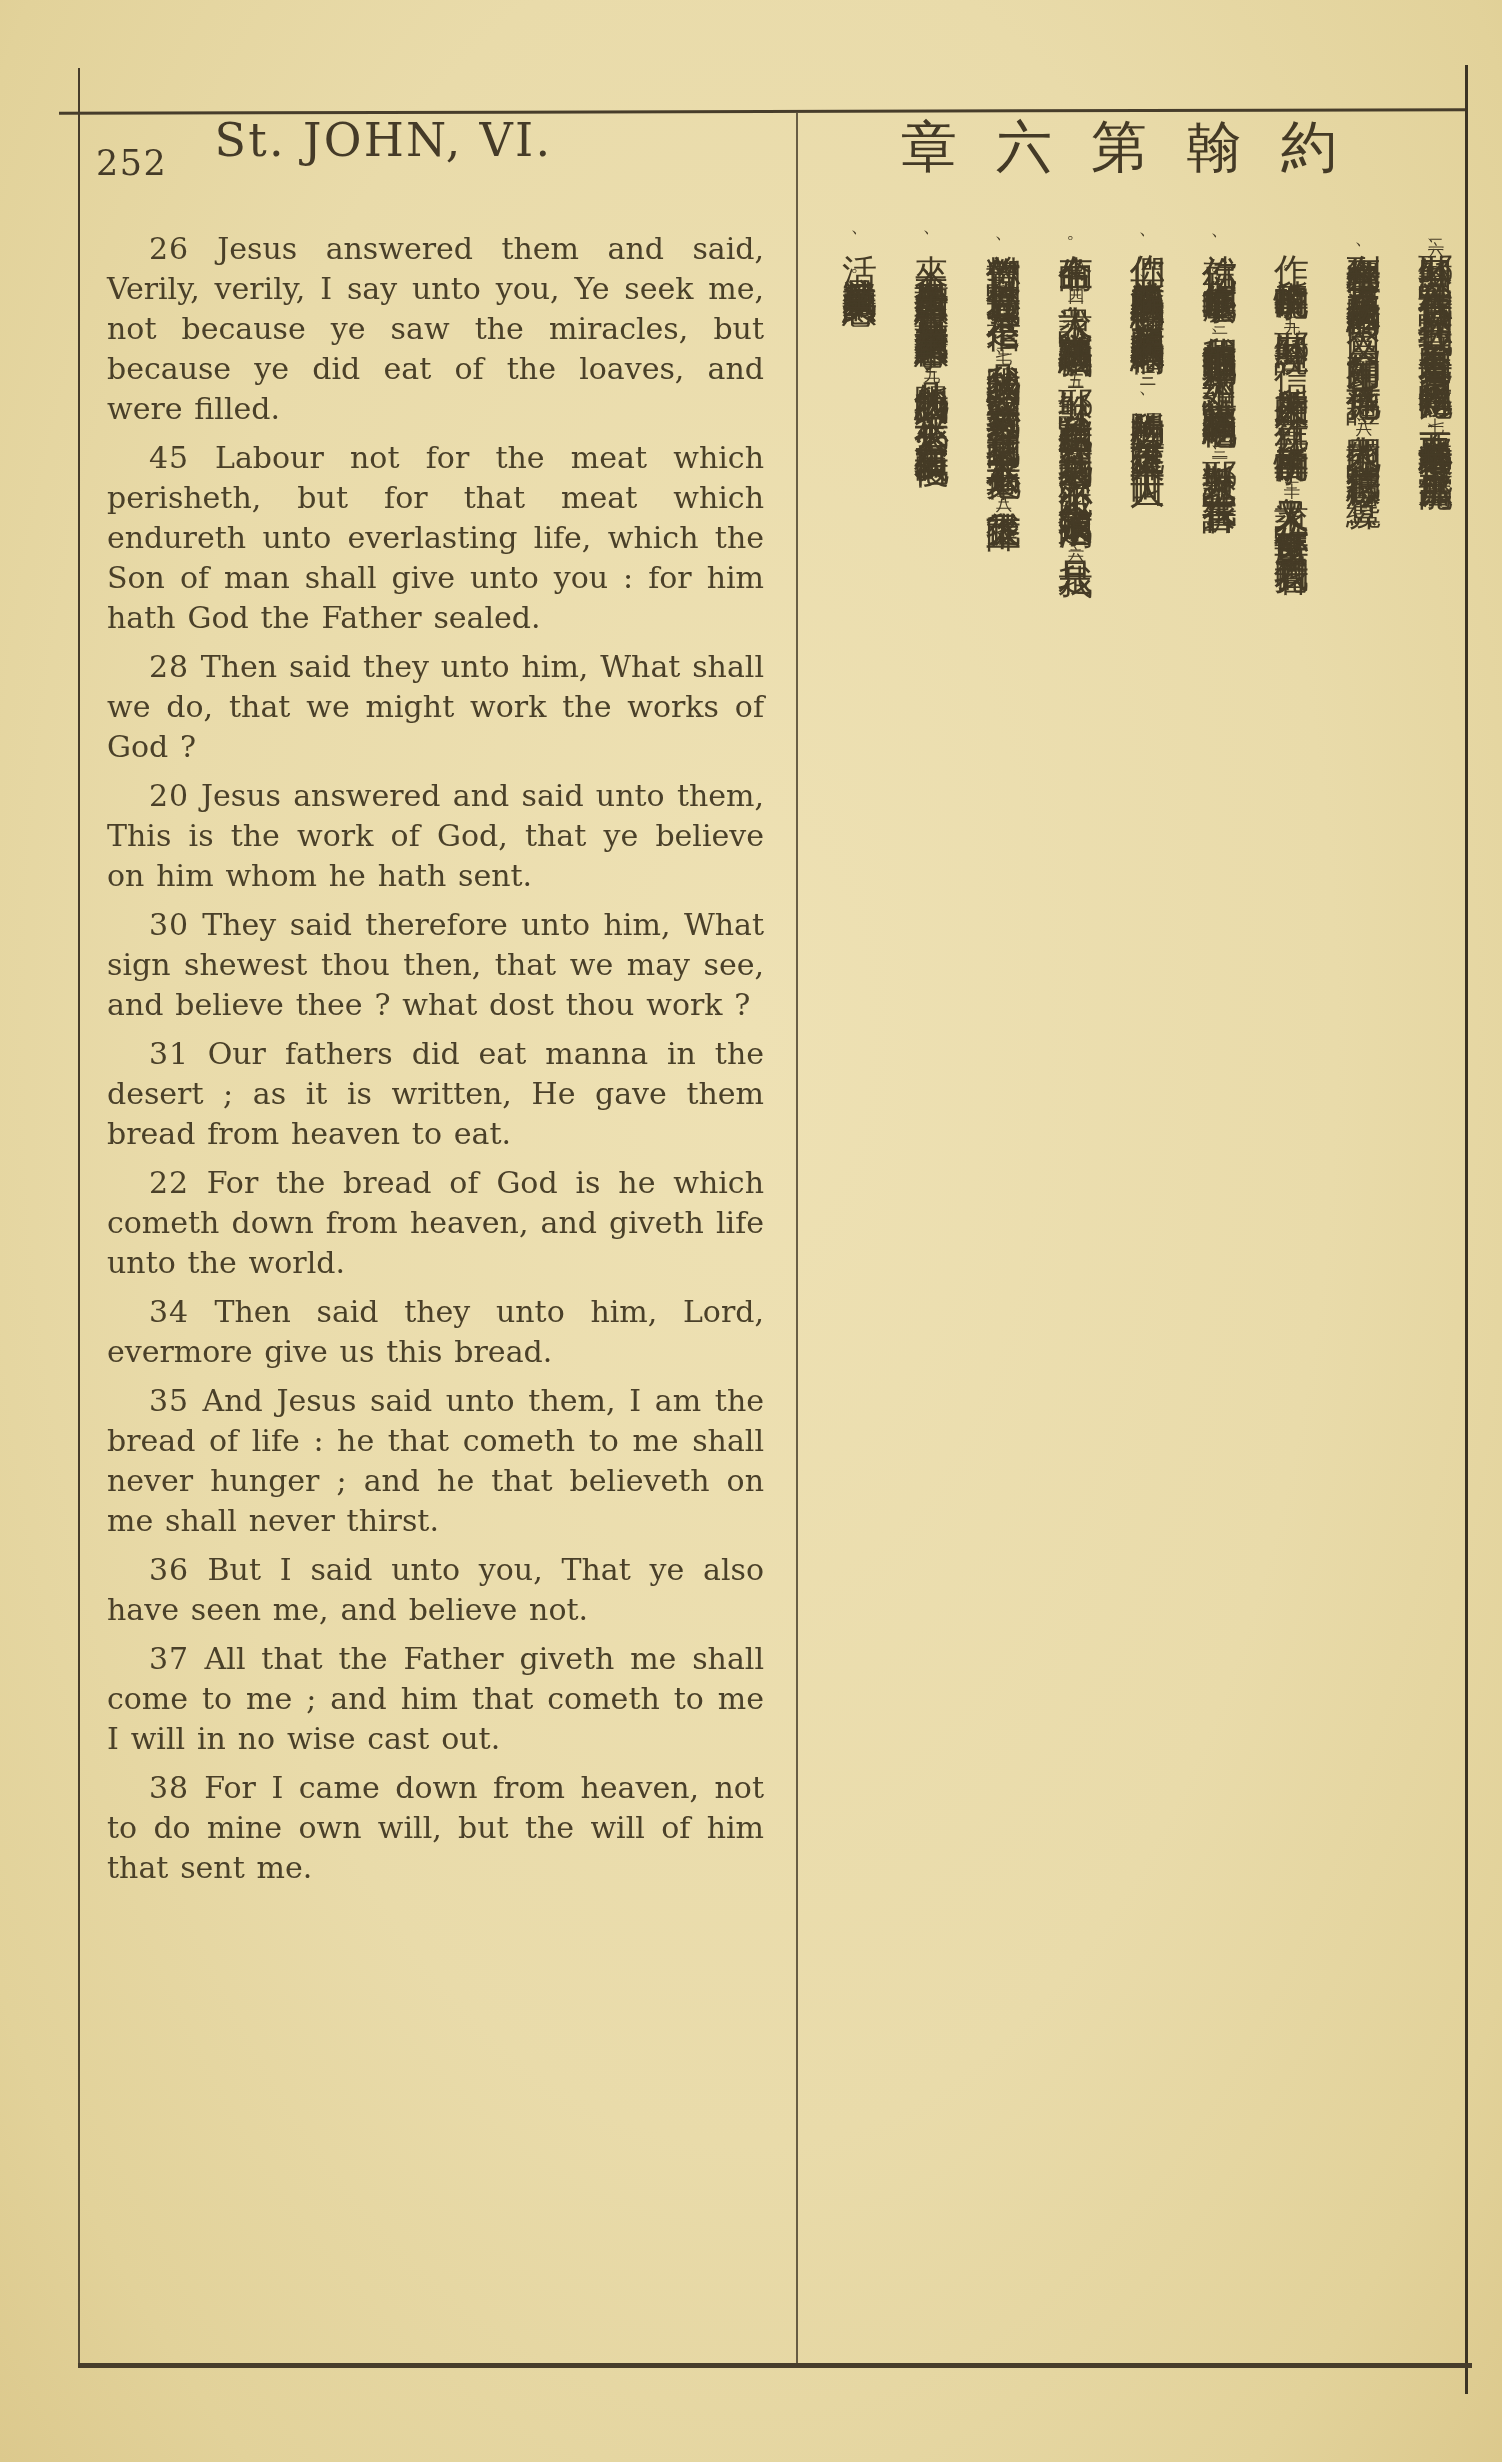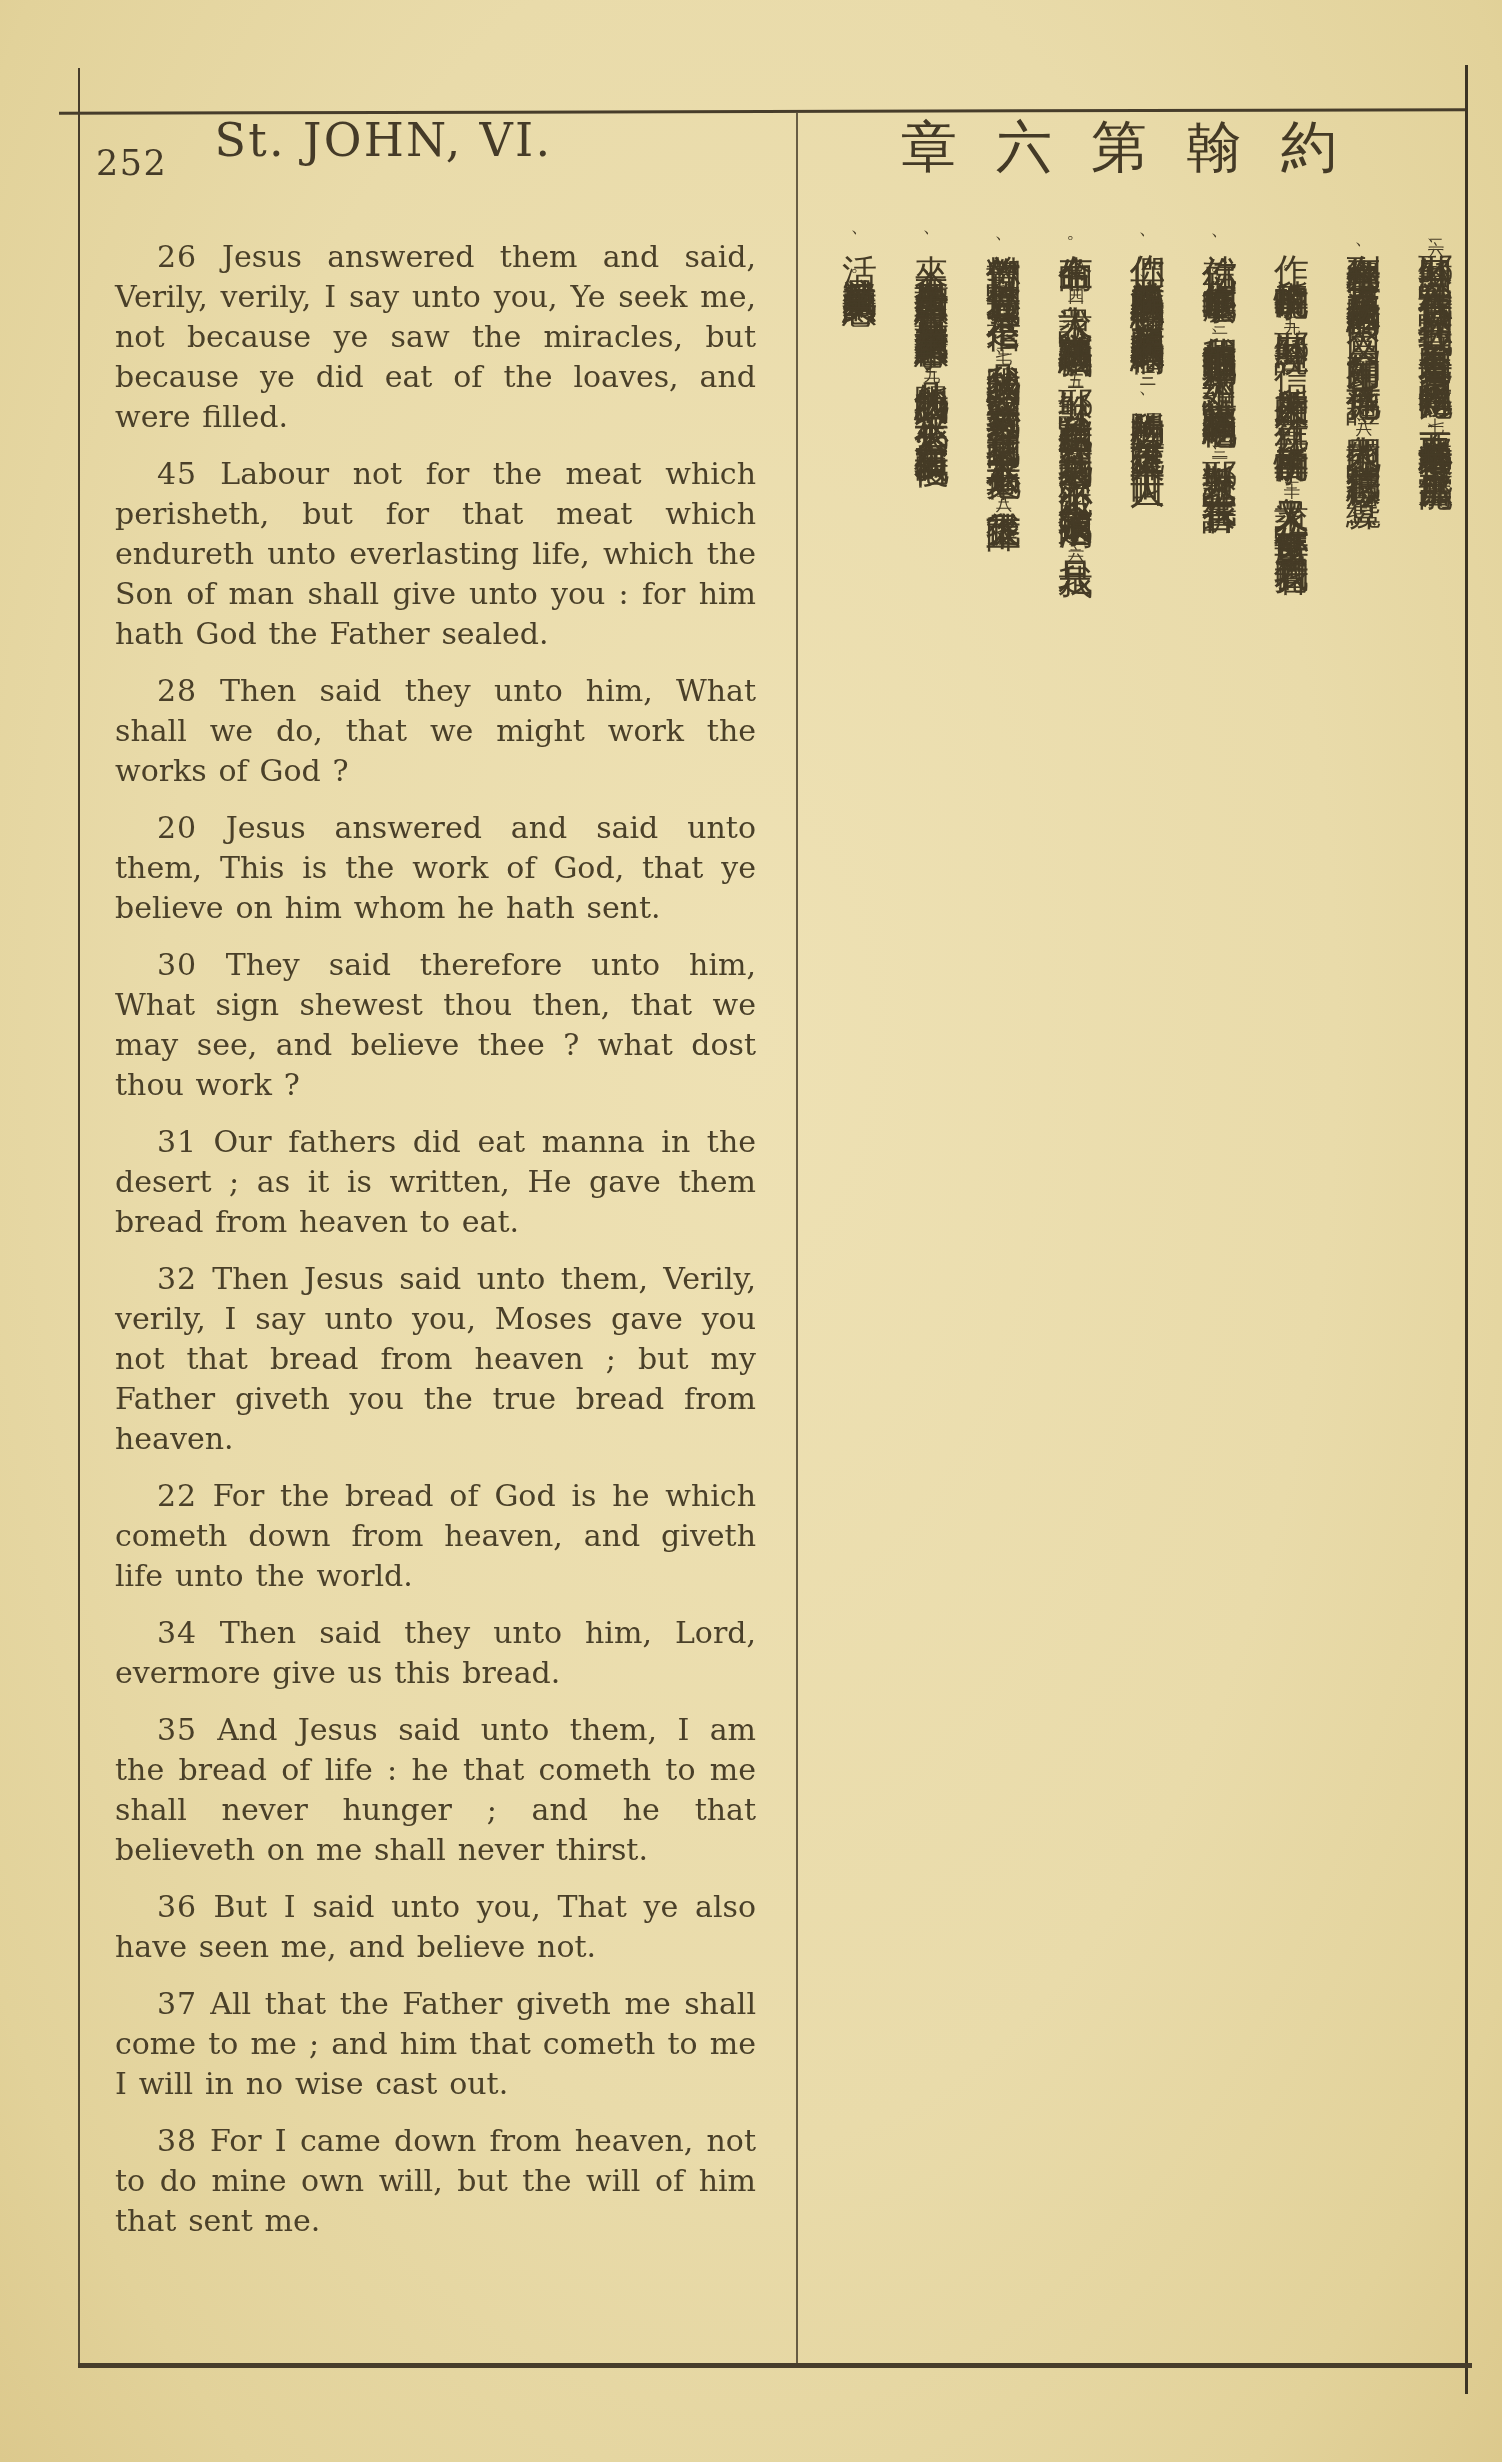--- a/index.html
+++ b/index.html
@@ -23,21 +23,21 @@
   .header{position:absolute;top:113px;left:0;width:1502px;height:53px;color:#453b28;}
   .pagenum{position:absolute;left:96px;top:1.5px;font-size:35px;letter-spacing:1.5px;margin-top:28px;}
   .title-en{position:absolute;left:203px;top:0;width:361px;text-align:center;font-size:46px;letter-spacing:2.3px;white-space:nowrap;}
   .title-zh{position:absolute;left:901px;top:-3px;width:526px;text-align:left;font-size:56px;letter-spacing:39px;white-space:nowrap;color:#443a26;}
   
   .english{
     position:absolute;left:98px;top:220px;width:675px;
     font-size:30px;line-height:40px;color:#4a4029;
     text-align:justify;word-spacing:2.3px;
   }
-  .english p.verse{margin:17px;text-indent:42px;}
+  .english p.verse{margin:9px;text-indent:42px;}
   .vnum{letter-spacing:0.8px;}
   
   .chinese{
     position:absolute;left:808px;top:227px;width:651px;height:2135px;
     writing-mode:vertical-rl;text-orientation:upright;
     font-size:35px;letter-spacing:1.5px;line-height:38px;
     color:#453b26;
   }
   .ch-col{margin-left:34px;}
   .ch-col:first-child{margin-right:4.5px;}
@@ -63,21 +63,20 @@
     <span class="title-zh">章六第翰約</span>
   </div>
 
   <section class="english">
       <p class="verse"><span class="vnum">26</span> Jesus answered them and said, Verily, verily, I say unto you, Ye seek me, not because ye saw the miracles, but because ye did eat of the loaves, and were filled.</p>
       <p class="verse"><span class="vnum">45</span> Labour not for the meat which perisheth, but for that meat which endureth unto everlasting life, which the Son of man shall give unto you : for him hath God the Father sealed.</p>
       <p class="verse"><span class="vnum">28</span> Then said they unto him, What shall we do, that we might work the works of God ?</p>
       <p class="verse"><span class="vnum">20</span> Jesus answered and said unto them, This is the work of God, that ye believe on him whom he hath sent.</p>
       <p class="verse"><span class="vnum">30</span> They said therefore unto him, What sign shewest thou then, that we may see, and believe thee ? what dost thou work ?</p>
       <p class="verse"><span class="vnum">31</span> Our fathers did eat manna in the desert ; as it is written, He gave them bread from heaven to eat.</p>
-      <p class="verse"><span class="vnum">32</span> Then Jesus said unto them, Verily, verily, I say unto you, Moses gave you not that bread from heaven ; but my Father giveth you the true bread from heaven.</p>
       <p class="verse"><span class="vnum">22</span> For the bread of God is he which cometh down from heaven, and giveth life unto the world.</p>
       <p class="verse"><span class="vnum">34</span> Then said they unto him, Lord, evermore give us this bread.</p>
       <p class="verse"><span class="vnum">35</span> And Jesus said unto them, I am the bread of life : he that cometh to me shall never hunger ; and he that believeth on me shall never thirst.</p>
       <p class="verse"><span class="vnum">36</span> But I said unto you, That ye also have seen me, and believe not.</p>
       <p class="verse"><span class="vnum">37</span> All that the Father giveth me shall come to me ; and him that cometh to me I will in no wise cast out.</p>
       <p class="verse"><span class="vnum">38</span> For I came down from heaven, not to do mine own will, but the will of him that sent me.</p>
     </section>
 
   <section class="chinese">
       <div class="ch-col"><span class="vsm">二六</span>耶穌回答說<span class="pnc">、</span>我實在告訴你們<span class="pnc">、</span>你們尋找我<span class="pnc">、</span>不是因爲看見奇事<span class="pnc">、</span>是因爲吃餅得飽<span class="pnc">。</span><span class="ring">○</span><span class="vsm">二七</span>不要爲那必壞的糧食勞苦<span class="pnc">、</span>應當爲那能</div>

